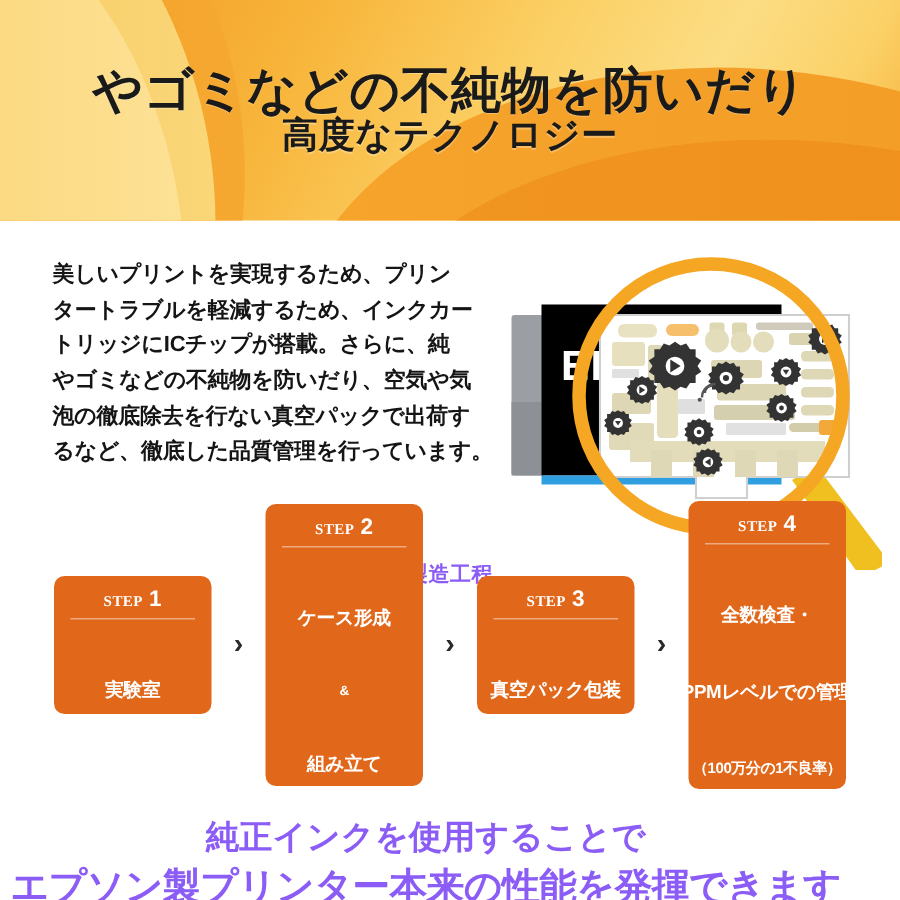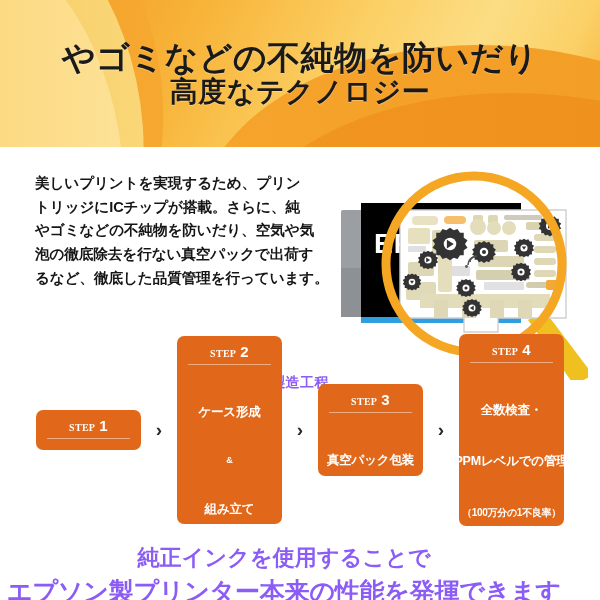--- a/index.html
+++ b/index.html
@@ -29,21 +29,21 @@
   #header-text{
     position:absolute;left:0;top:0;width:600px;height:147px;
     display:flex;flex-direction:column;align-items:center;justify-content:center;
     gap:2px;
   }
   .h-line{
     color:#1a1a1a;font-weight:bold;letter-spacing:.5px;line-height:1.04;
     text-shadow:0 1px 0 rgba(255,255,255,.28);white-space:nowrap;
   }
   .h-line1{font-size:33px;}
-  .h-line2{font-size:28px;}
+  .h-line2{font-size:24px;}
 
   
   #paragraph{
     position:absolute;left:35px;top:172px;width:300px;
     color:#151515;font-size:14.6px;font-weight:bold;line-height:1.62;
     letter-spacing:-.1px;
   }
   #paragraph div{white-space:nowrap;}
 
   
@@ -104,20 +104,21 @@
     <div class="swoosh sw4"></div>
     <div class="swoosh sw5"></div>
     <div id="header-text">
       <div class="h-line h-line1">やゴミなどの不純物を防いだり</div>
       <div class="h-line h-line2">高度なテクノロジー</div>
     </div>
   </div>
 
   <div id="paragraph">
     <div>美しいプリントを実現するため、プリン</div>
+    <div>タートラブルを軽減するため、インクカー</div>
     <div>トリッジにICチップが搭載。さらに、純</div>
     <div>やゴミなどの不純物を防いだり、空気や気</div>
     <div>泡の徹底除去を行ない真空パックで出荷す</div>
     <div>るなど、徹底した品質管理を行っています。</div>
   </div>
 
   <div id="art">
     <div class="cart-tab"></div>
     <div class="cart-tab2"></div>
     <div class="cart-body"></div>
@@ -229,20 +230,23 @@
   <div id="process-title">製造工程</div>
 
   <div id="steps">
 
     <div class="step">
       <div class="step-head">
         <span>STEP</span>
         <span class="num">1</span>
       </div>
       <div class="step-rule"></div>
+      <div class="step-body">
+        <div class="t">実験室</div>
+      </div>
     </div>
 
     <div class="chev">›</div>
 
     <div class="step">
       <div class="step-head">
         <span>STEP</span>
         <span class="num">2</span>
       </div>
       <div class="step-rule"></div>

